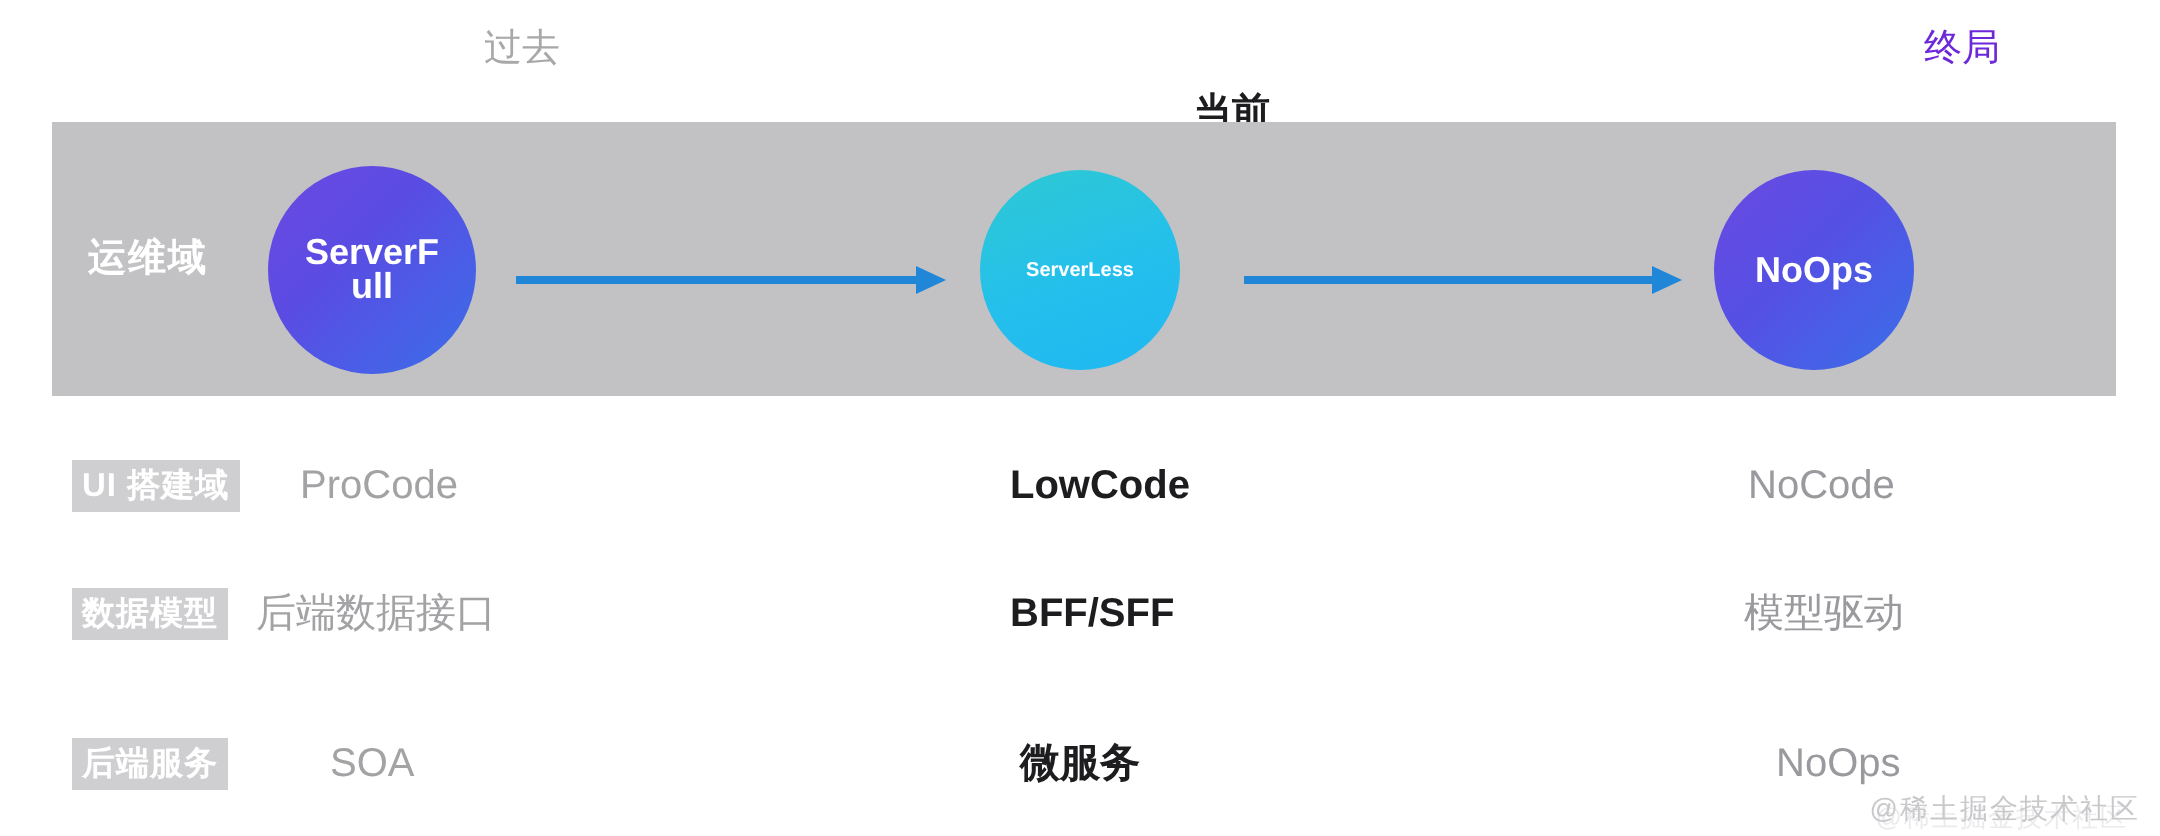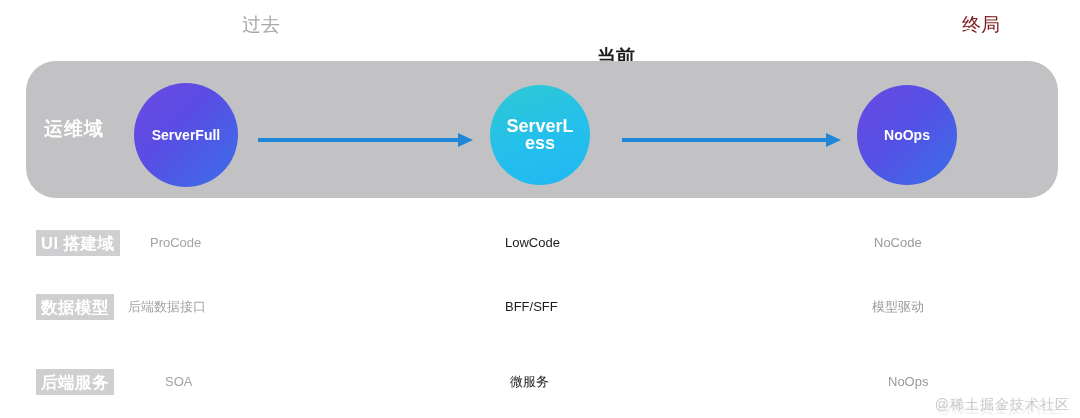--- a/index.html
+++ b/index.html
@@ -25,31 +25,30 @@
   .col-header {
     position: absolute;
     top: 12px;
     font-size: 19px;
     line-height: 26px;
     text-align: right;
     white-space: nowrap;
   }
   .col-header.past    { left: 100px; width: 180px; color: #a8a8a8; font-weight: 400; }
   .col-header.current { left: 455px; width: 180px; color: #1d1d1f; font-weight: 700; margin-top: 32px; }
-  .col-header.final   { left: 820px; width: 180px; color: #7f1d1d; font-weight: 400; }
+  .col-header.final   { left: 820px; width: 180px; color: #6d28d9; font-weight: 400; }
 
   
   .band {
     position: absolute;
     left: 26px;
     top: 61px;
     width: 1032px;
     height: 137px;
     background: #c2c2c4;
-    border-radius: 30px;
   }
   .band-label {
     position: absolute;
     left: 44px;
     top: 116px;
     font-size: 19px;
     font-weight: 700;
     color: #ffffff;
     letter-spacing: 1px;
     white-space: nowrap;
@@ -58,34 +57,34 @@
   
   .node {
     position: absolute;
     border-radius: 50%;
     display: flex;
     align-items: center;
     justify-content: center;
     text-align: center;
     color: #ffffff;
     font-weight: 700;
-    font-size: 14px;
+    font-size: 18px;
     line-height: 17px;
     box-sizing: border-box;
   }
   .node span { display: block; padding: 0 14px; word-break: break-all; }
 
   .node.n1 {
     left: 134px; top: 83px; width: 104px; height: 104px;
     background: linear-gradient(135deg, #6d49e2 0%, #5a4ce3 40%, #3a6fe9 100%);
   }
   .node.n2 {
     left: 490px; top: 85px; width: 100px; height: 100px;
     background: linear-gradient(160deg, #2ec9d2 0%, #24bfec 55%, #1fb8f2 100%);
-    font-size: 18px;
+    font-size: 10px;
   }
   .node.n3 {
     left: 857px; top: 85px; width: 100px; height: 100px;
     background: linear-gradient(135deg, #6b49e2 0%, #5550e4 45%, #3a6fe9 100%);
   }
 
   
   .arrow {
     position: absolute;
     height: 8px;
@@ -124,26 +123,26 @@
     font-size: 16.5px;
     font-weight: 700;
     line-height: 22px;
     letter-spacing: 0.5px;
     white-space: nowrap;
   }
 
   .cell {
     position: absolute;
     top: 0;
-    font-size: 13px;
+    font-size: 20px;
     line-height: 26px;
     white-space: nowrap;
   }
   .cell.past    { color: #a3a3a6; font-weight: 400; }
-  .cell.current { color: #1d1d1f; font-weight: 400; }
+  .cell.current { color: #1d1d1f; font-weight: 700; }
   .cell.final   { color: #9a9a9e; font-weight: 400; }
 
   .r1 .cell.past    { left: 150px; }
   .r1 .cell.current { left: 505px; }
   .r1 .cell.final   { left: 874px; }
 
   .r2 .cell.past    { left: 128px; }
   .r2 .cell.current { left: 505px; }
   .r2 .cell.final   { left: 872px; }
 

